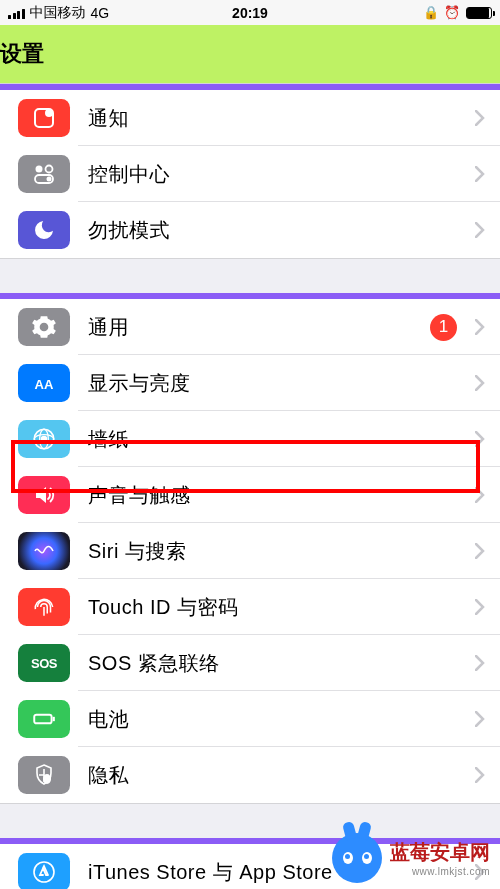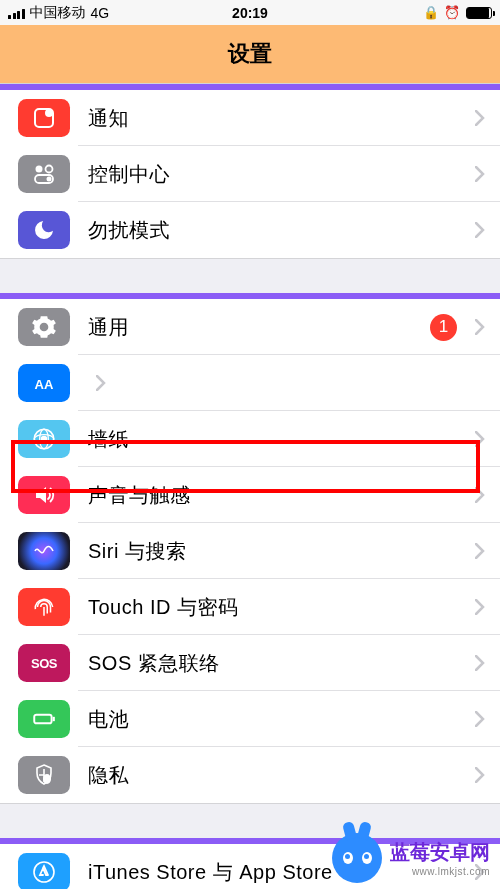--- a/index.html
+++ b/index.html
@@ -33,22 +33,22 @@
       border-radius: 3px; position: relative;
     }
     .battery::after {
       content: ""; position: absolute; right: -4px; top: 3px;
       width: 2.5px; height: 5px; background: #000; border-radius: 0 1px 1px 0;
     }
     .battery-inner { background: #000; height: 100%; width: 92%; border-radius: 1px; }
     .icon-lock, .icon-alarm { font-size: 13px; }
 
     .nav-title {
-      text-align: center; font-size: 22px; font-weight: 600;
-      padding: 14px 0; background: #fdba74;
+      font-size: 22px; font-weight: 600;
+      padding: 14px 0; background: #bef264;
       border-bottom: 1px solid #d4d4d7;
     }
 
     .group { margin-top: 34px; background: #fff; }
     .group:first-of-type { margin-top: 0; }
     .group-no-gap { margin-top: 0; }
 
     .cell {
       display: flex; align-items: center;
       padding: 9px 15px 9px 18px;
@@ -97,34 +97,34 @@
       background:#2d8cff; border-radius:5px 5px 0 0; transform:rotate(-15deg);
     }
     .wm-mascot::after {
       content:""; position:absolute; top:-11px; right:12px; width:11px; height:17px;
       background:#2d8cff; border-radius:5px 5px 0 0; transform:rotate(15deg);
     }
     .wm-eyes { display:flex; gap:9px; }
     .wm-eye { width:10px; height:12px; background:#fff; border-radius:50%; position:relative; }
     .wm-eye::after { content:""; position:absolute; width:5px; height:5px; background:#2d8cff; border-radius:50%; top:2px; left:2.5px; }
     .wm-text { text-align:right; }
-    .wm-cn { font-size:20px; font-weight:600; color:#6d28d9; }
+    .wm-cn { font-size:20px; font-weight:600; color:#b91c1c; }
     .wm-url { font-size:10px; color:#888; letter-spacing:0.5px; }
 
     
     .ico-notif   { background:#ff3b30; }
     .ico-control { background:#8e8e93; }
     .ico-dnd     { background:#5856d6; }
     .ico-general { background:#8e8e93; }
     .ico-display { background:#007aff; }
     .ico-wall    { background:#54c6f0; }
     .ico-sound   { background:#ff2d55; }
     .ico-siri    { background: radial-gradient(circle at 50% 50%, #a259ff, #3a68ff, #1a1a2a 80%); }
     .ico-touchid { background:#ff3b30; }
-    .ico-sos     { background:#be185d; font-weight:700; font-size:13px; letter-spacing:-0.5px; }
+    .ico-sos     { background:#15803d; font-weight:700; font-size:13px; letter-spacing:-0.5px; }
     .ico-battery { background:#34c759; }
     .ico-privacy { background:#8e8e93; }
     .ico-itunes  { background:#1ea0ff; }
   </style>
 </head>
 <body>
 
 <div class="status-bar">
   <div class="status-left">
     <div class="signal-bars">
@@ -208,20 +208,21 @@
           <path d="M1 1l7 7-7 7" stroke="currentColor" stroke-width="2.5" fill="none" stroke-linecap="round"></path>
         </svg>
       </span>
   </div>
   <div class="cell">
     <div class="app-icon ico-display">
       <svg width="24" height="24">
           <text x="12" y="18" text-anchor="middle" fill="#fff" font-size="13" font-weight="600">AA</text>
         </svg>
     </div>
+    <span class="label">显示与亮度</span>
     <span class="chevron">
         <svg width="10" height="16" viewBox="0 0 10 16">
           <path d="M1 1l7 7-7 7" stroke="currentColor" stroke-width="2.5" fill="none" stroke-linecap="round"></path>
         </svg>
       </span>
   </div>
   <div class="cell">
     <div class="app-icon ico-wall">
       <svg width="26" height="26" viewBox="0 0 24 24">
           <circle cx="12" cy="12" r="9" fill="none" stroke="#fff" stroke-width="1.5"></circle>

